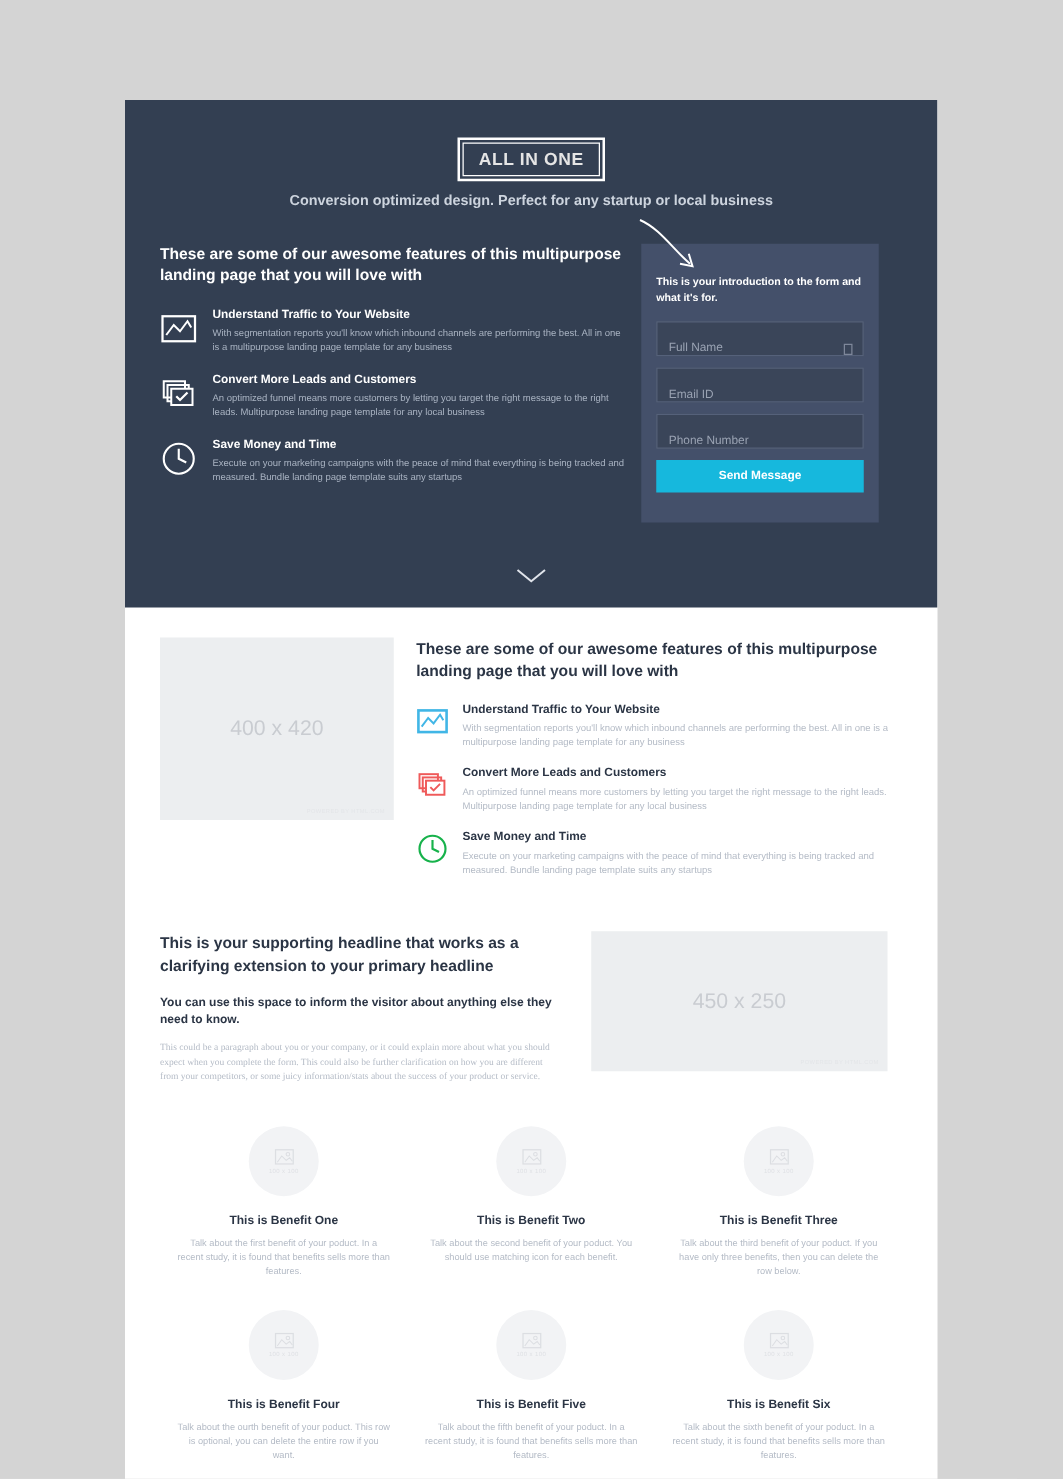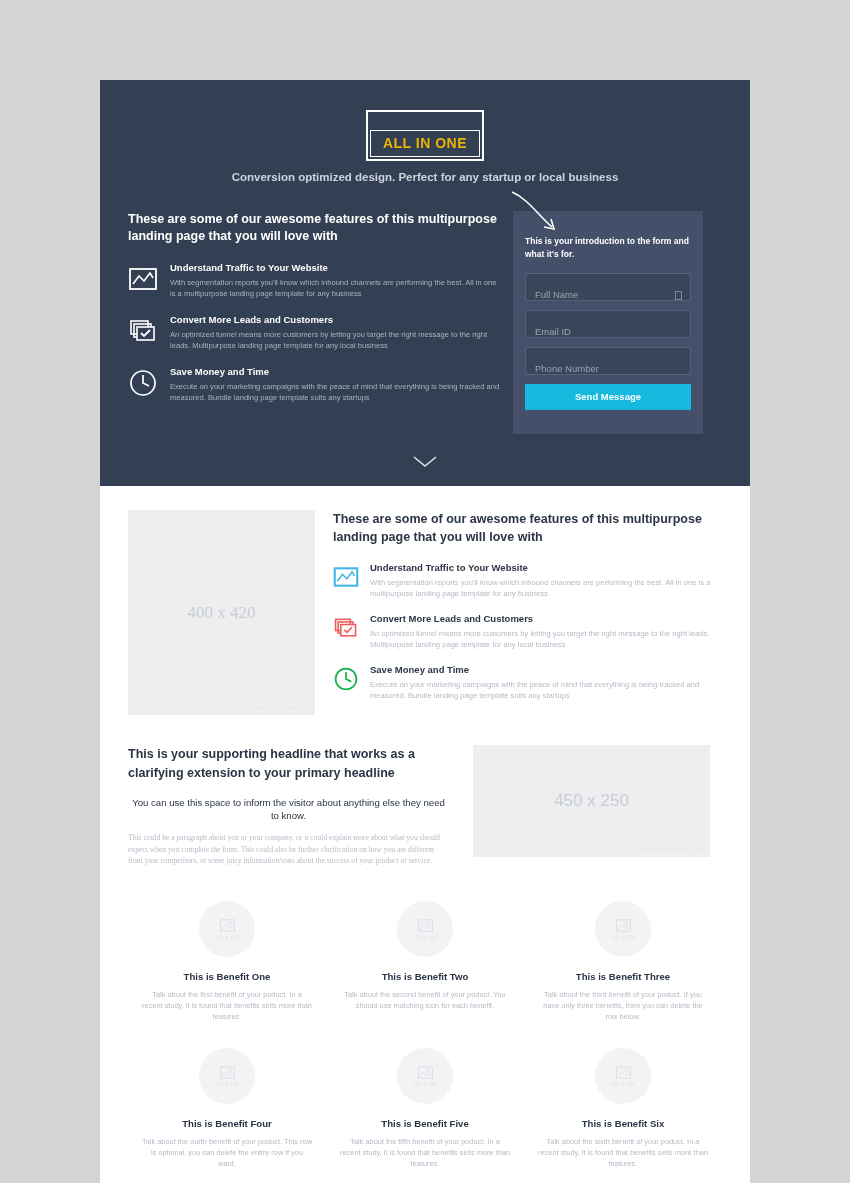--- a/index.html
+++ b/index.html
@@ -26,28 +26,27 @@
   }
   .badge-wrap { text-align: center; margin-top: 8px; }
   .badge {
     display: inline-block;
     border: 2px solid #ffffff;
     padding: 2px;
     line-height: 0;
   }
   .badge-inner {
     border: 1px solid #ffffff;
-    color: #eab308;
+    color: #e5e5e5;
     font-size: 14px;
     font-weight: bold;
     letter-spacing: 0.5px;
     padding: 5px 12px;
     line-height: 15px;
     display: block;
-    margin-top: 16px;
   }
   .hero-title {
     text-align: center;
     color: #ffffff;
     font-size: 27px;
     font-weight: bold;
     letter-spacing: -0.3px;
     margin-top: 30px;
   }
   .hero-sub {
@@ -169,21 +168,21 @@
     justify-content: center;
     font-size: 17px;
   }
   .ph-img .wm {
     position: absolute;
     right: 7px; bottom: 5px;
     font-size: 4.6px;
     color: #e3e5e8;
     letter-spacing: 0.3px;
   }
-  .img-400 { width: 187px; height: 205px; flex: 0 0 187px; font-family: Liberation Serif, serif; }
+  .img-400 { width: 187px; height: 146px; flex: 0 0 187px; }
   .feat-right { margin-left: 18px; flex: 1; }
   .feat-right h2 {
     color: #2b3545;
     font-size: 12.5px;
     font-weight: bold;
     line-height: 18px;
     margin-bottom: 16px;
   }
   .wfeat { display: flex; margin-bottom: 14px; }
   .wfeat .feat-icon { width: 26px; height: 26px; flex: 0 0 26px; margin-right: 11px; }
@@ -199,24 +198,23 @@
   .sup-left h2 {
     color: #2b3545;
     font-size: 12.5px;
     font-weight: bold;
     line-height: 19px;
     margin-bottom: 13px;
   }
   .sup-left h4 {
     color: #2b3545;
     font-size: 9.6px;
-    font-weight: normal;
+    font-weight: bold;
     line-height: 13px;
     margin-bottom: 10px;
-    text-align: center;
   }
   .sup-left p {
     color: #b4bbc6;
     font-size: 7.6px;
     line-height: 11.5px;
     font-family: Liberation Serif, serif;
   }
   .img-450 { width: 237px; height: 112px; flex: 0 0 237px; }
 
   

